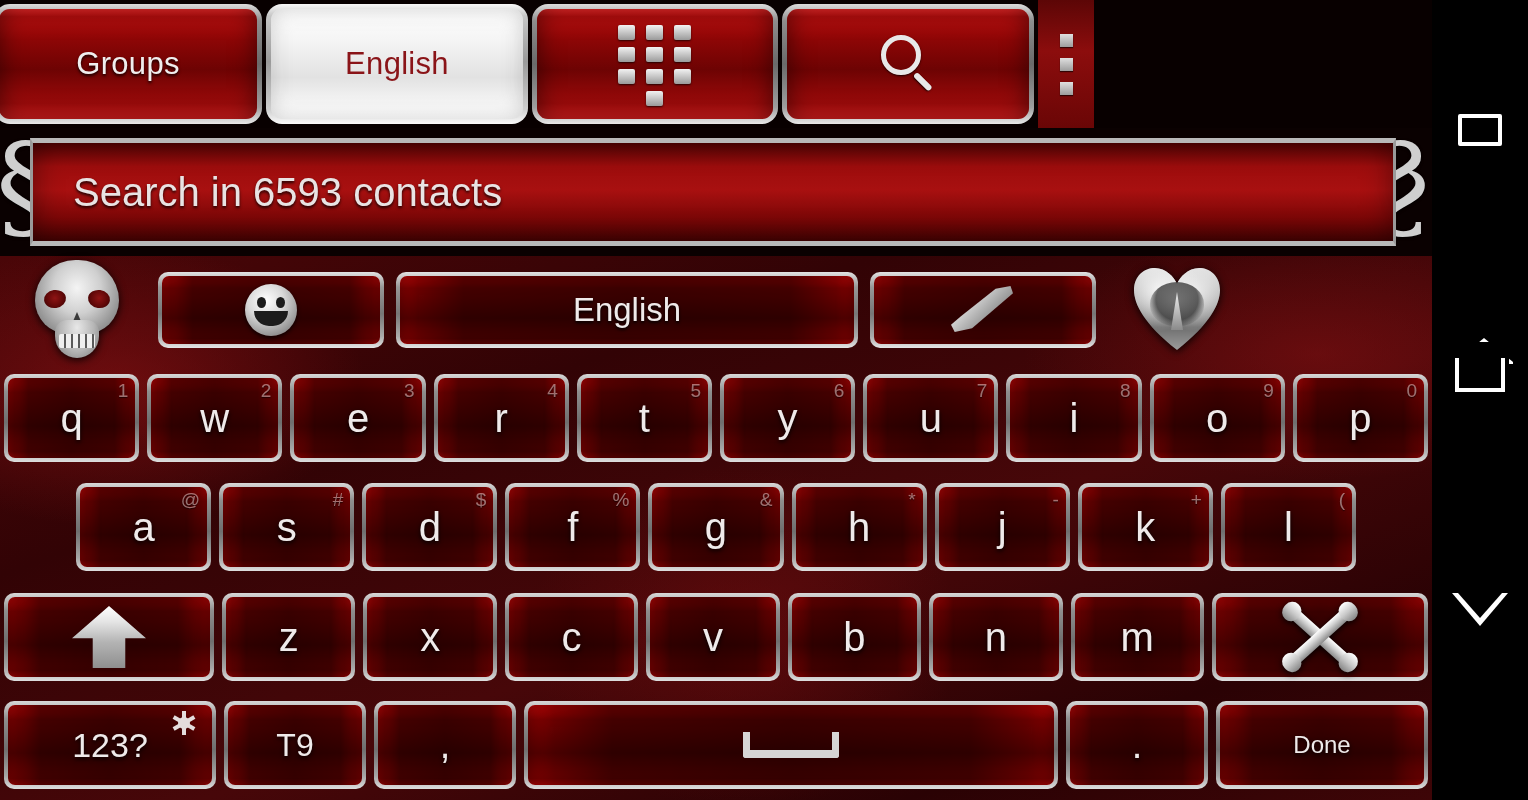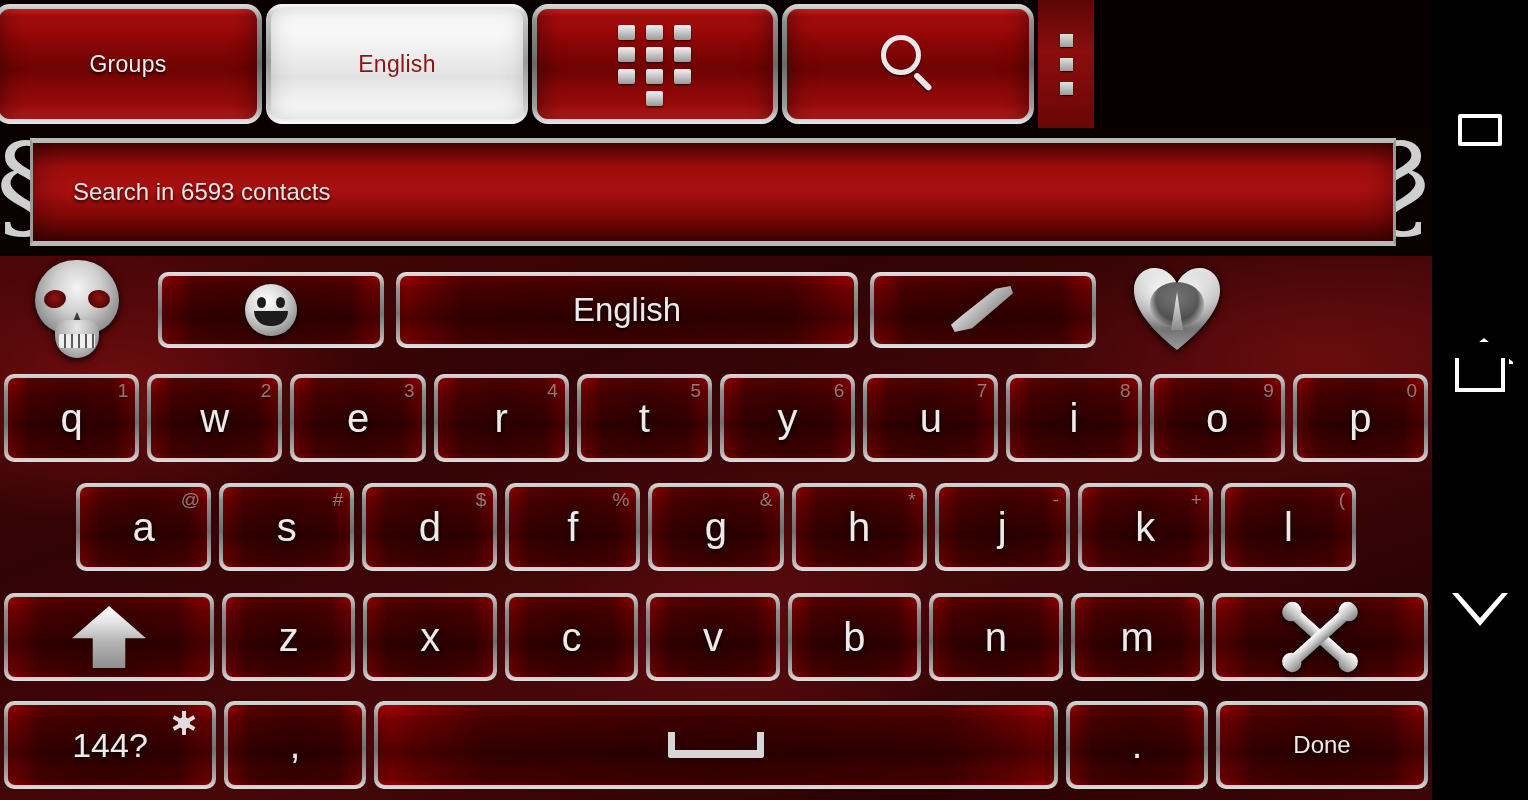--- a/index.html
+++ b/index.html
@@ -31,21 +31,21 @@
   .tab .inner {
     width: 100%; height: 100%;
     border-radius: 11px;
     display: flex; align-items: center; justify-content: center;
     background:
       linear-gradient(180deg,#ff2b2b 0%, #b80e0e 7%, #8d0606 28%, #6d0303 55%, #9d0b0b 86%, #e02020 100%);
     box-shadow: inset 0 0 26px rgba(0,0,0,.55);
     position: relative;
   }
   .tab .label {
-    color: #f0eeee; font-size: 23px; font-weight: 400;
+    color: #f0eeee; font-size: 31px; font-weight: 400;
     text-shadow: 0 2px 3px rgba(0,0,0,.85);
     letter-spacing: .3px;
   }
   .tab.active {
     background: linear-gradient(180deg,#f8f8f8 0%,#c6c6c6 10%,#9a9a9a 48%,#cfcfcf 88%,#fbfbfb 100%);
   }
   .tab.active .inner {
     background: linear-gradient(180deg,#ffffff 0%,#f4f4f4 30%,#e2e2e2 62%,#f7f7f7 88%,#ffffff 100%);
     box-shadow: inset 0 0 20px rgba(120,120,120,.35);
   }
@@ -108,21 +108,21 @@
 
   .searchbar {
     flex: 1; height: 108px; position: relative;
     border-top: 5px solid #b9b9b9; border-bottom: 5px solid #b9b9b9;
     border-left: 3px solid #9a9a9a; border-right: 3px solid #9a9a9a;
     background: linear-gradient(180deg,#5a0303 0%,#9e0d0d 24%,#a81010 48%,#7e0707 76%,#4a0202 100%);
     display: flex; align-items: center;
     box-shadow: inset 0 0 30px rgba(0,0,0,.45);
   }
   .searchbar .ph {
-    margin-left: 40px; color: #e9e3e3; font-size: 24px;
+    margin-left: 40px; color: #e9e3e3; font-size: 40px;
     text-shadow: 0 2px 3px rgba(0,0,0,.8);
   }
 
   
   .keyboard {
     position: absolute; left: 0; top: 256px; width: 1432px; height: 544px;
     background:
       radial-gradient(ellipse 360px 200px at 8% 24%, rgba(150,20,22,.55), transparent 70%),
       radial-gradient(ellipse 300px 240px at 52% 70%, rgba(120,14,16,.45), transparent 72%),
       radial-gradient(ellipse 420px 180px at 92% 18%, rgba(140,18,20,.5), transparent 70%),
@@ -590,31 +590,36 @@
             <span class="b b1"></span>
               <span class="b b2"></span>
           </span>
         </div>
       </div>
     </div>
 
     <div class="krow row-4">
       <div class="key" style="flex:0 0 212px">
         <div class="face">
-          <span class="ch" style="font-size:34px">144?</span>
+          <span class="ch" style="font-size:34px">123?</span>
           <span class="gear">
             <span class="t"></span>
               <span class="t t2"></span>
               <span class="t t3"></span>
               <span class="c"></span>
           </span>
         </div>
       </div>
       <div class="key" style="flex:0 0 142px">
         <div class="face">
+          <span class="ch" style="font-size:32px">T9</span>
+        </div>
+      </div>
+      <div class="key" style="flex:0 0 142px">
+        <div class="face">
           <span class="ch" style="font-size:38px">,</span>
         </div>
       </div>
       <div class="key" style="flex:1 1 auto">
         <div class="face">
           <span class="spaceglyph"></span>
         </div>
       </div>
       <div class="key" style="flex:0 0 142px">
         <div class="face">

